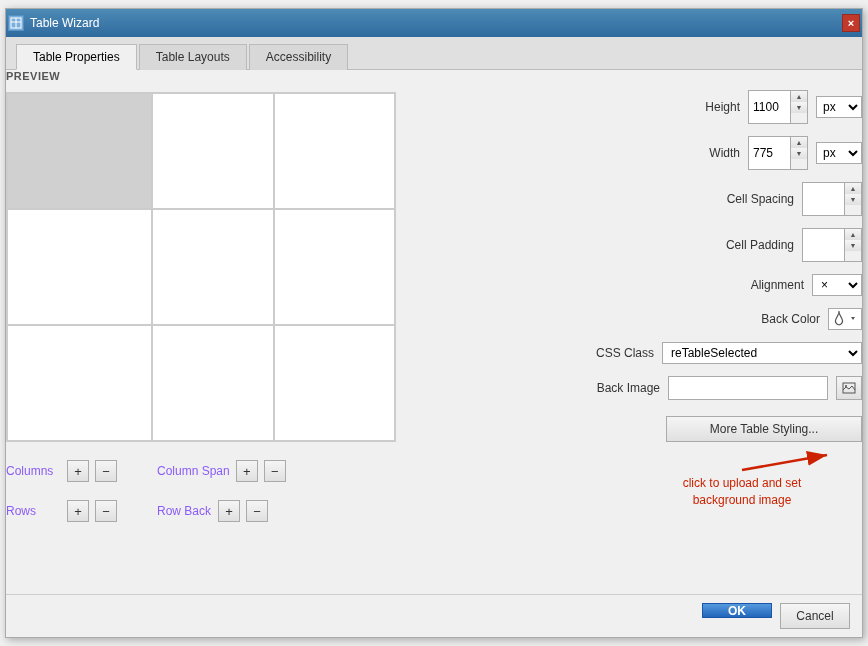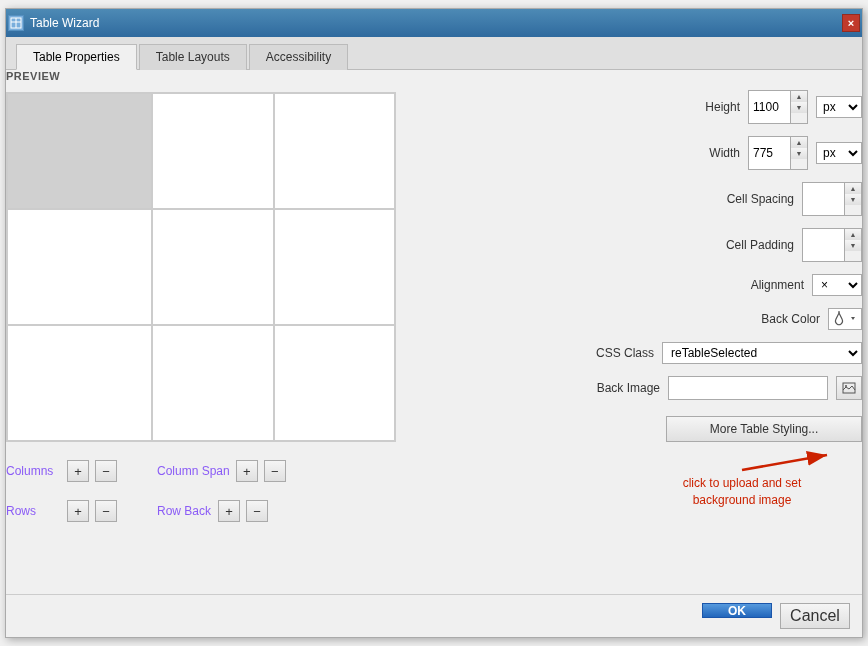--- a/index.html
+++ b/index.html
@@ -290,21 +290,21 @@
       font-size: 12px;
       font-weight: bold;
     }
     .btn-cancel {
       width: 70px;
       height: 26px;
       background: linear-gradient(to bottom, #f5f5f5, #e0e0e0);
       color: #333;
       border: 1px solid #aaa;
       cursor: pointer;
-      font-size: 16px;
+      font-size: 12px;
     }
   </style>
 </head>
 <body>
 
 <div class="dialog">
 
   <div class="title-bar">
     <div class="title-bar-left">
       <div class="title-icon">

